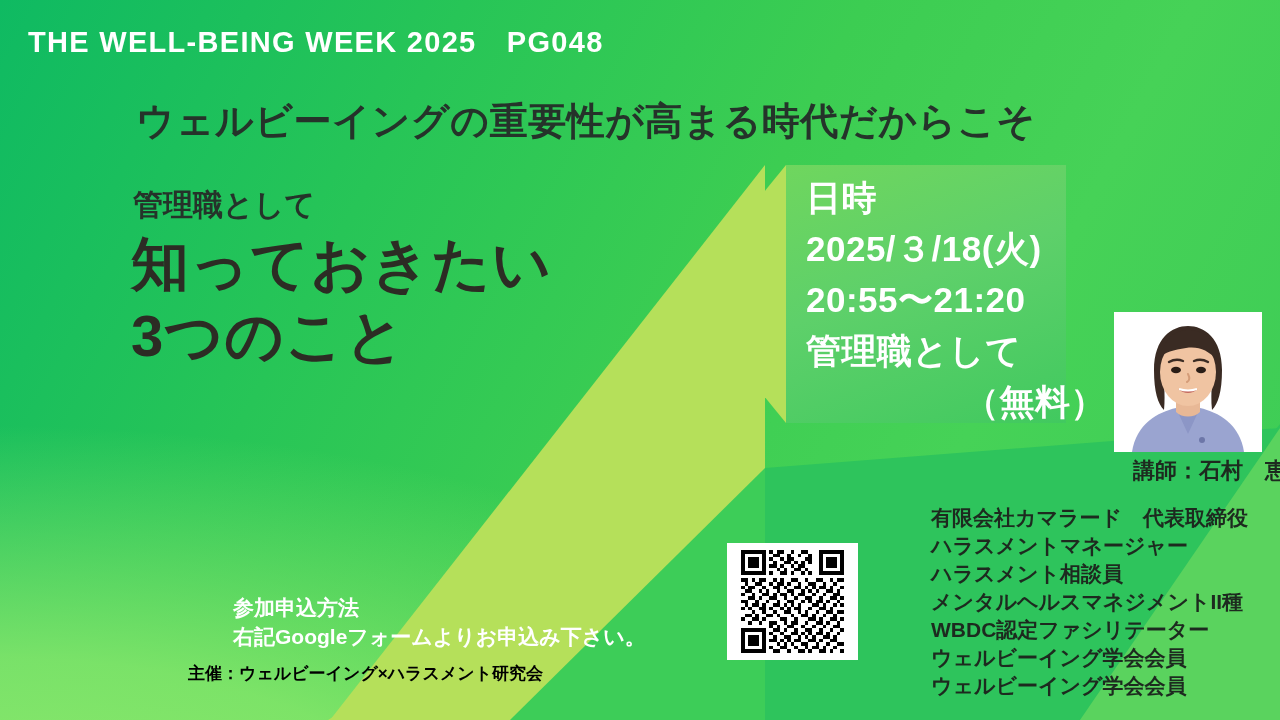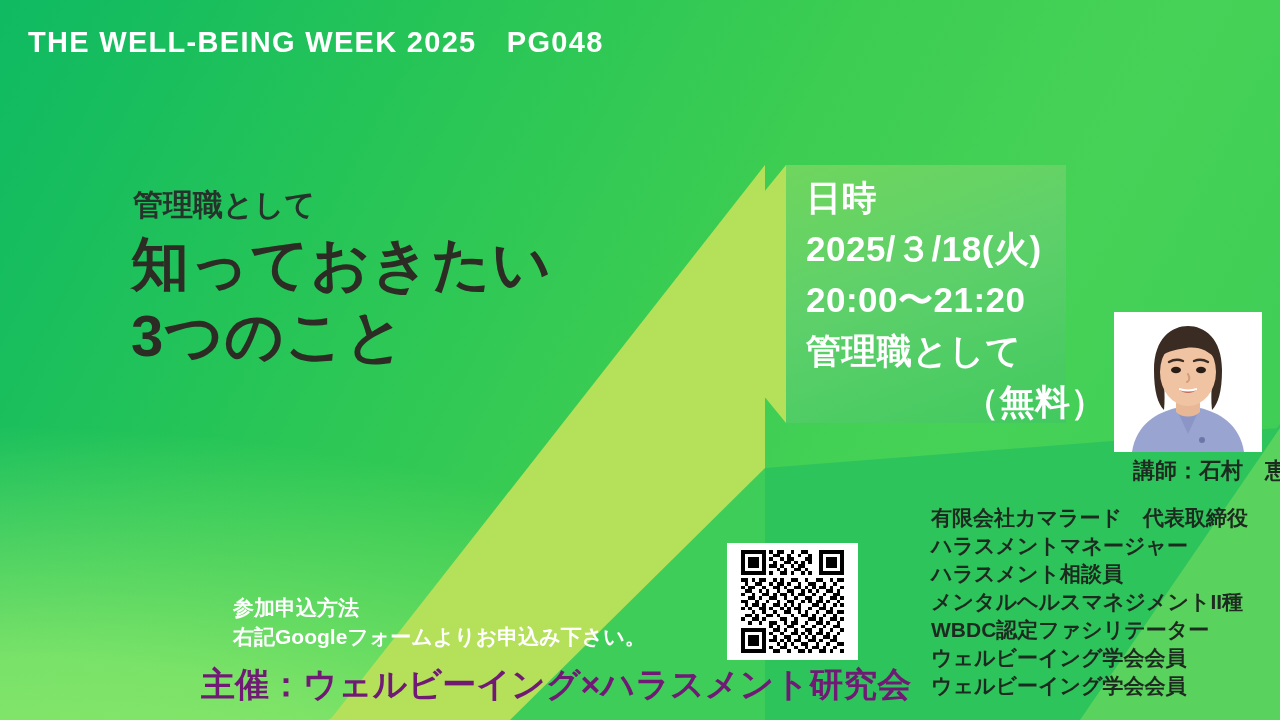--- a/index.html
+++ b/index.html
@@ -148,24 +148,24 @@
     font-size: 21px;
     font-weight: 700;
     line-height: 29px;
     white-space: nowrap;
     margin-top: 33px;
   }
 
   
   .organizer {
     position: absolute;
-    left: 201px;
+    left: 188px;
     top: 662px;
-    color: #701a75;
-    font-size: 34px;
+    color: #000000;
+    font-size: 17px;
     font-weight: 700;
     white-space: nowrap;
   }
 
   
   .qr-wrap {
     position: absolute;
     left: 727px;
     top: 543px;
     width: 131px;
@@ -232,26 +232,27 @@
     <polygon points="765,468 765,720 1280,720 1280,428" fill="#2ec45c"></polygon>
     <polygon points="1280,428 1280,720 1080,720" fill="#5ad35e"></polygon>
     <polygon points="765,468 510,720 765,720" fill="#3dcd58"></polygon>
   </svg>
 
   <div class="date-box-edge"></div>
   <div class="date-box"></div>
   <div class="date-lines">
     <div>日時</div>
     <div>2025/３/18(火)</div>
-    <div>20:00〜21:20</div>
+    <div>20:55〜21:20</div>
     <div>管理職として</div>
     <div class="dl-free">（無料）</div>
   </div>
 
   <div class="kicker">THE WELL-BEING WEEK 2025　PG048</div>
+  <div class="headline-sub">ウェルビーイングの重要性が高まる時代だからこそ</div>
   <div class="role-line">管理職として</div>
   <div class="headline-main">
     <div>知っておきたい</div>
     <div>3つのこと</div>
   </div>
 
 
   <div class="apply">
     <div>参加申込方法</div>
     <div>右記Googleフォームよりお申込み下さい。</div>

